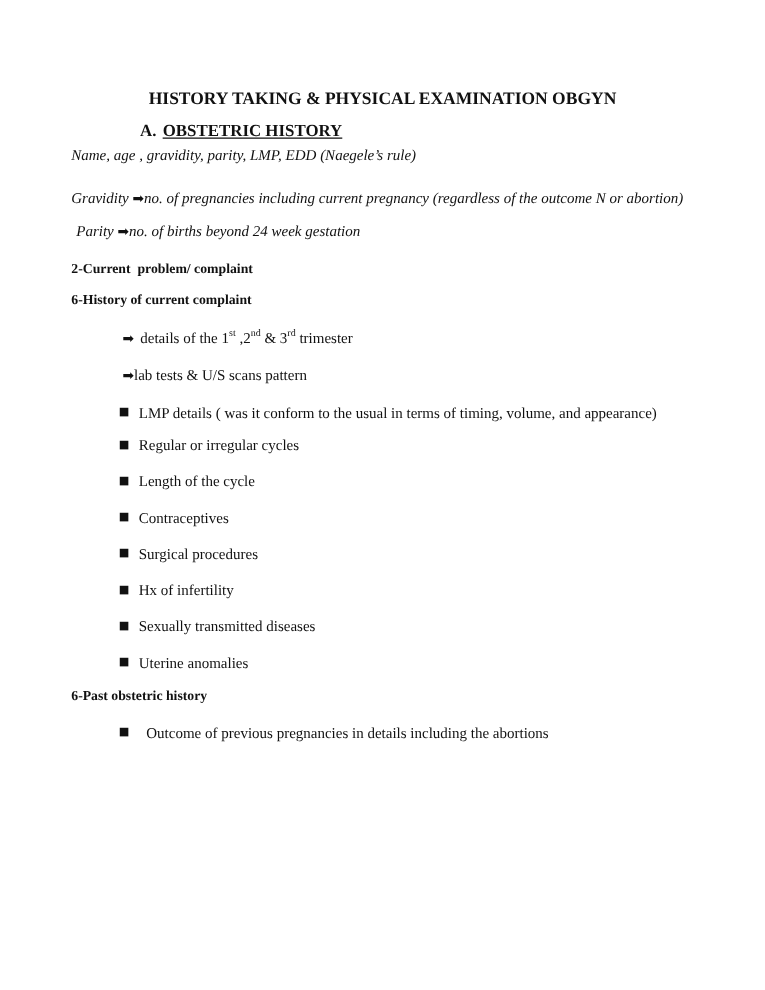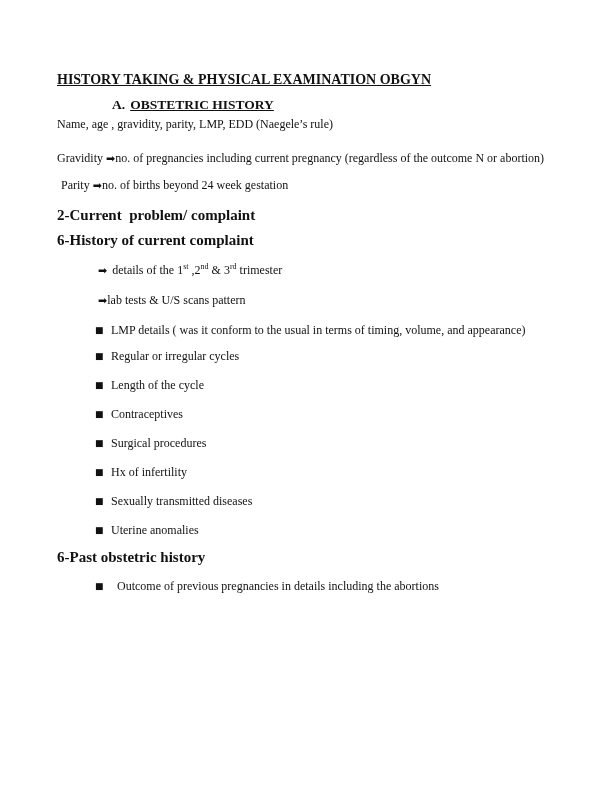--- a/index.html
+++ b/index.html
@@ -15,43 +15,43 @@
   }
   .content {
     position: absolute;
     left: 57px;
     top: 70px;
     width: 498px;
   }
   .doc-title {
     font-size: 14px;
     font-weight: bold;
-    text-decoration: underline;
+    text-align: center;
     line-height: 20px;
     margin: 0 0 7px 0;
     white-space: nowrap;
   }
   .section-a {
     margin: 0 0 1px 55px;
     font-size: 13.5px;
     font-weight: bold;
     line-height: 16px;
   }
   .section-a .sa-title { text-decoration: underline; margin-left: 5px; }
   .h-sans {
     font-family: "Liberation Sans", sans-serif;
     font-size: 12px;
     font-weight: bold;
     line-height: 14px;
     margin: 0 0 12px 0;
   }
-  .para { margin: 0 0 14px 0; line-height: 20px; }
+  .para { margin: 0 0 14px 0; line-height: 20px; font-style: italic; }
   .h-num {
     font-weight: bold;
-    font-size: 15px;
+    font-size: 11px;
     line-height: 20px;
     margin: 0 0 10px 0;
     white-space: pre-wrap;
   }
   .mb5  { margin-bottom: 5px; }
   .mb6  { margin-bottom: 6px; }
   .mb8  { margin-bottom: 8px; }
   .mb9  { margin-bottom: 9px; }
   .mb10 { margin-bottom: 10px; }
   .pad-left { padding-left: 4px; }

